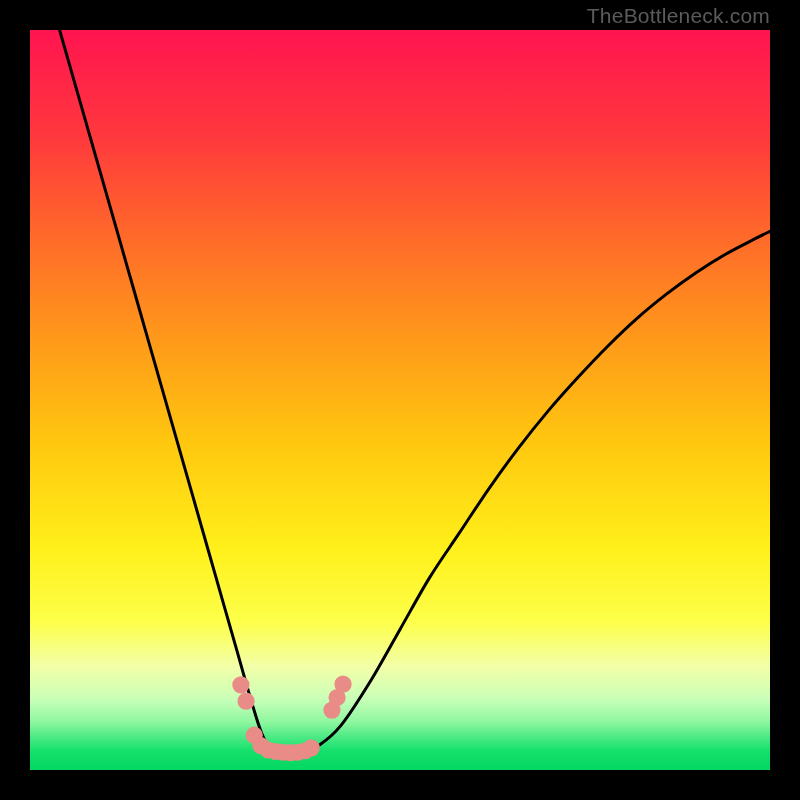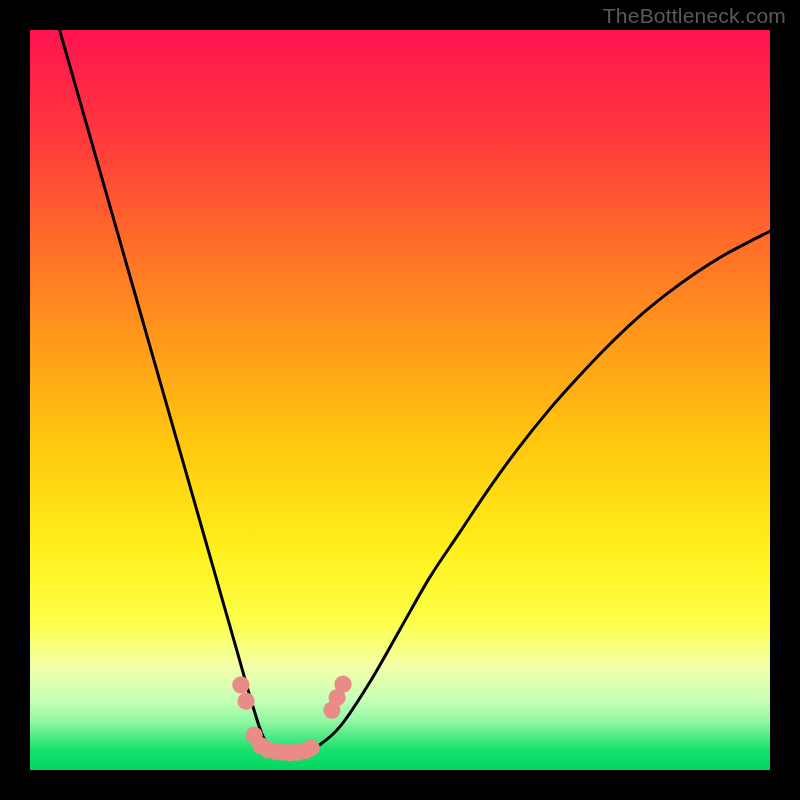--- a/index.html
+++ b/index.html
@@ -19,21 +19,21 @@
     height: 740px;
     overflow: hidden;
   }
   #gradient {
     position: absolute;
     inset: 0;
   }
   #watermark {
     position: absolute;
     top: 4px;
-    right: 14px;
+    right: 30px;
     color: #5b5b5b;
     font-size: 21px;
     font-weight: 500;
     letter-spacing: 0.2px;
     text-align: right;
   }
   svg.overlay {
     position: absolute;
     inset: 0;
   }

